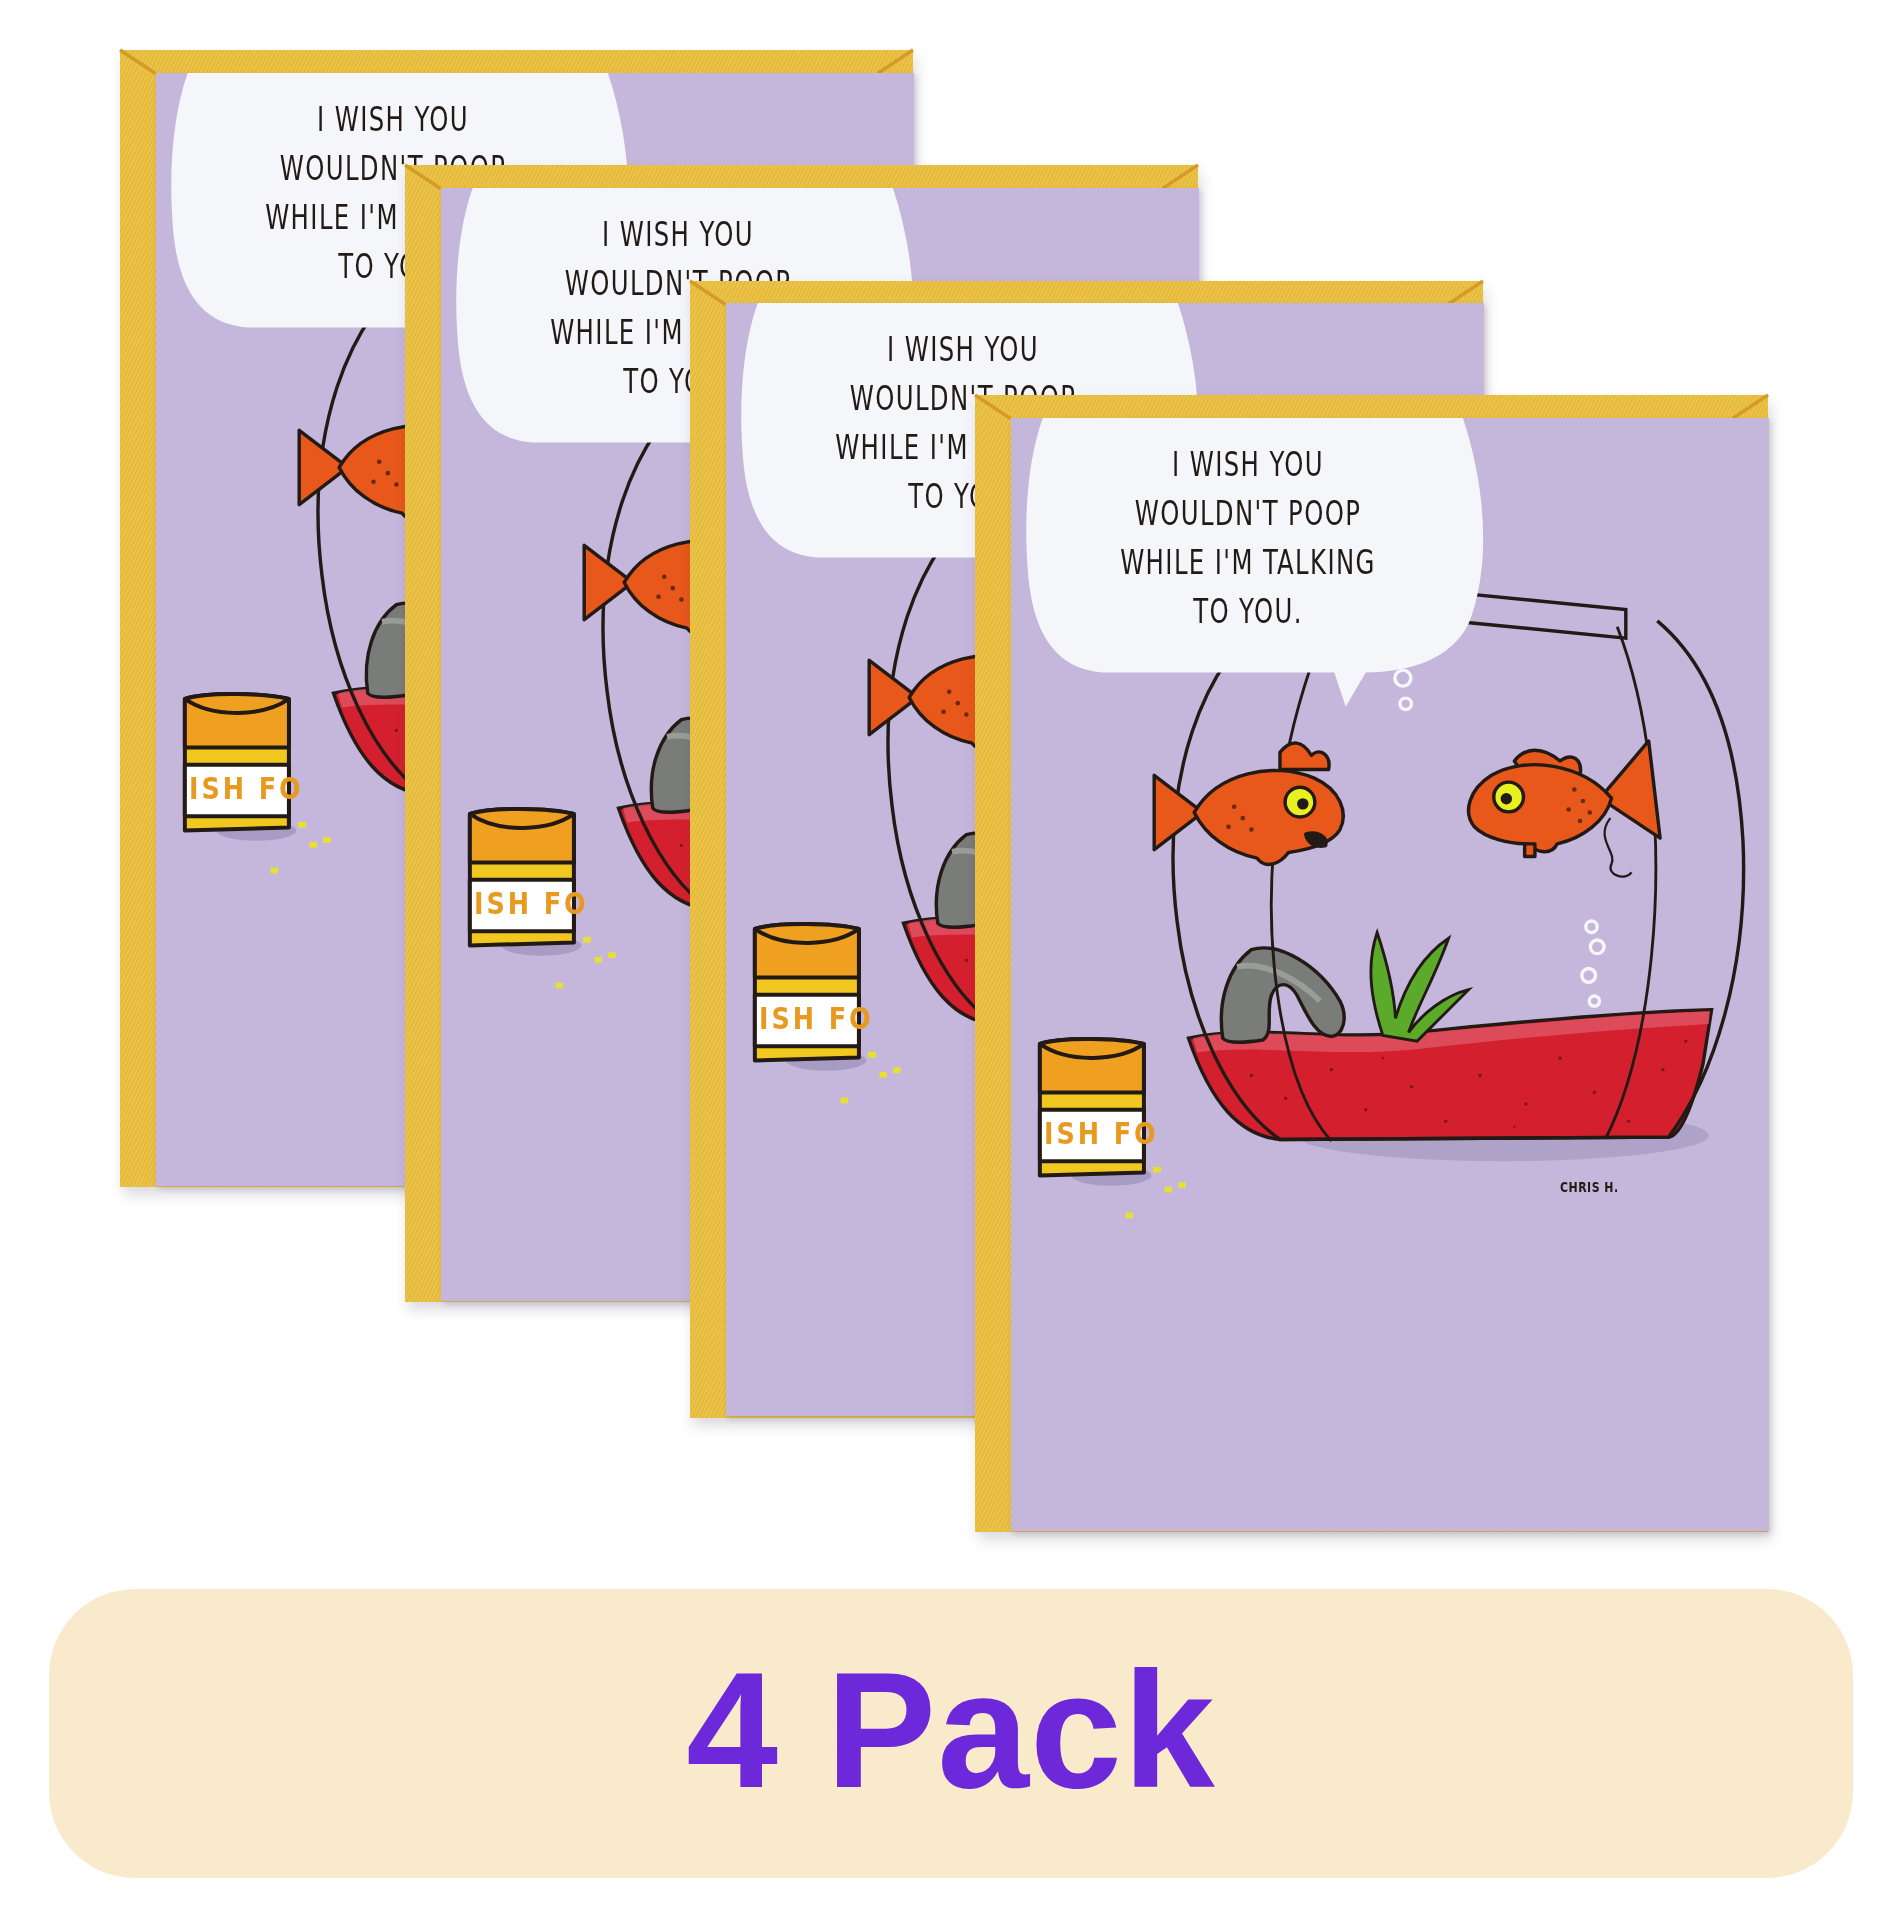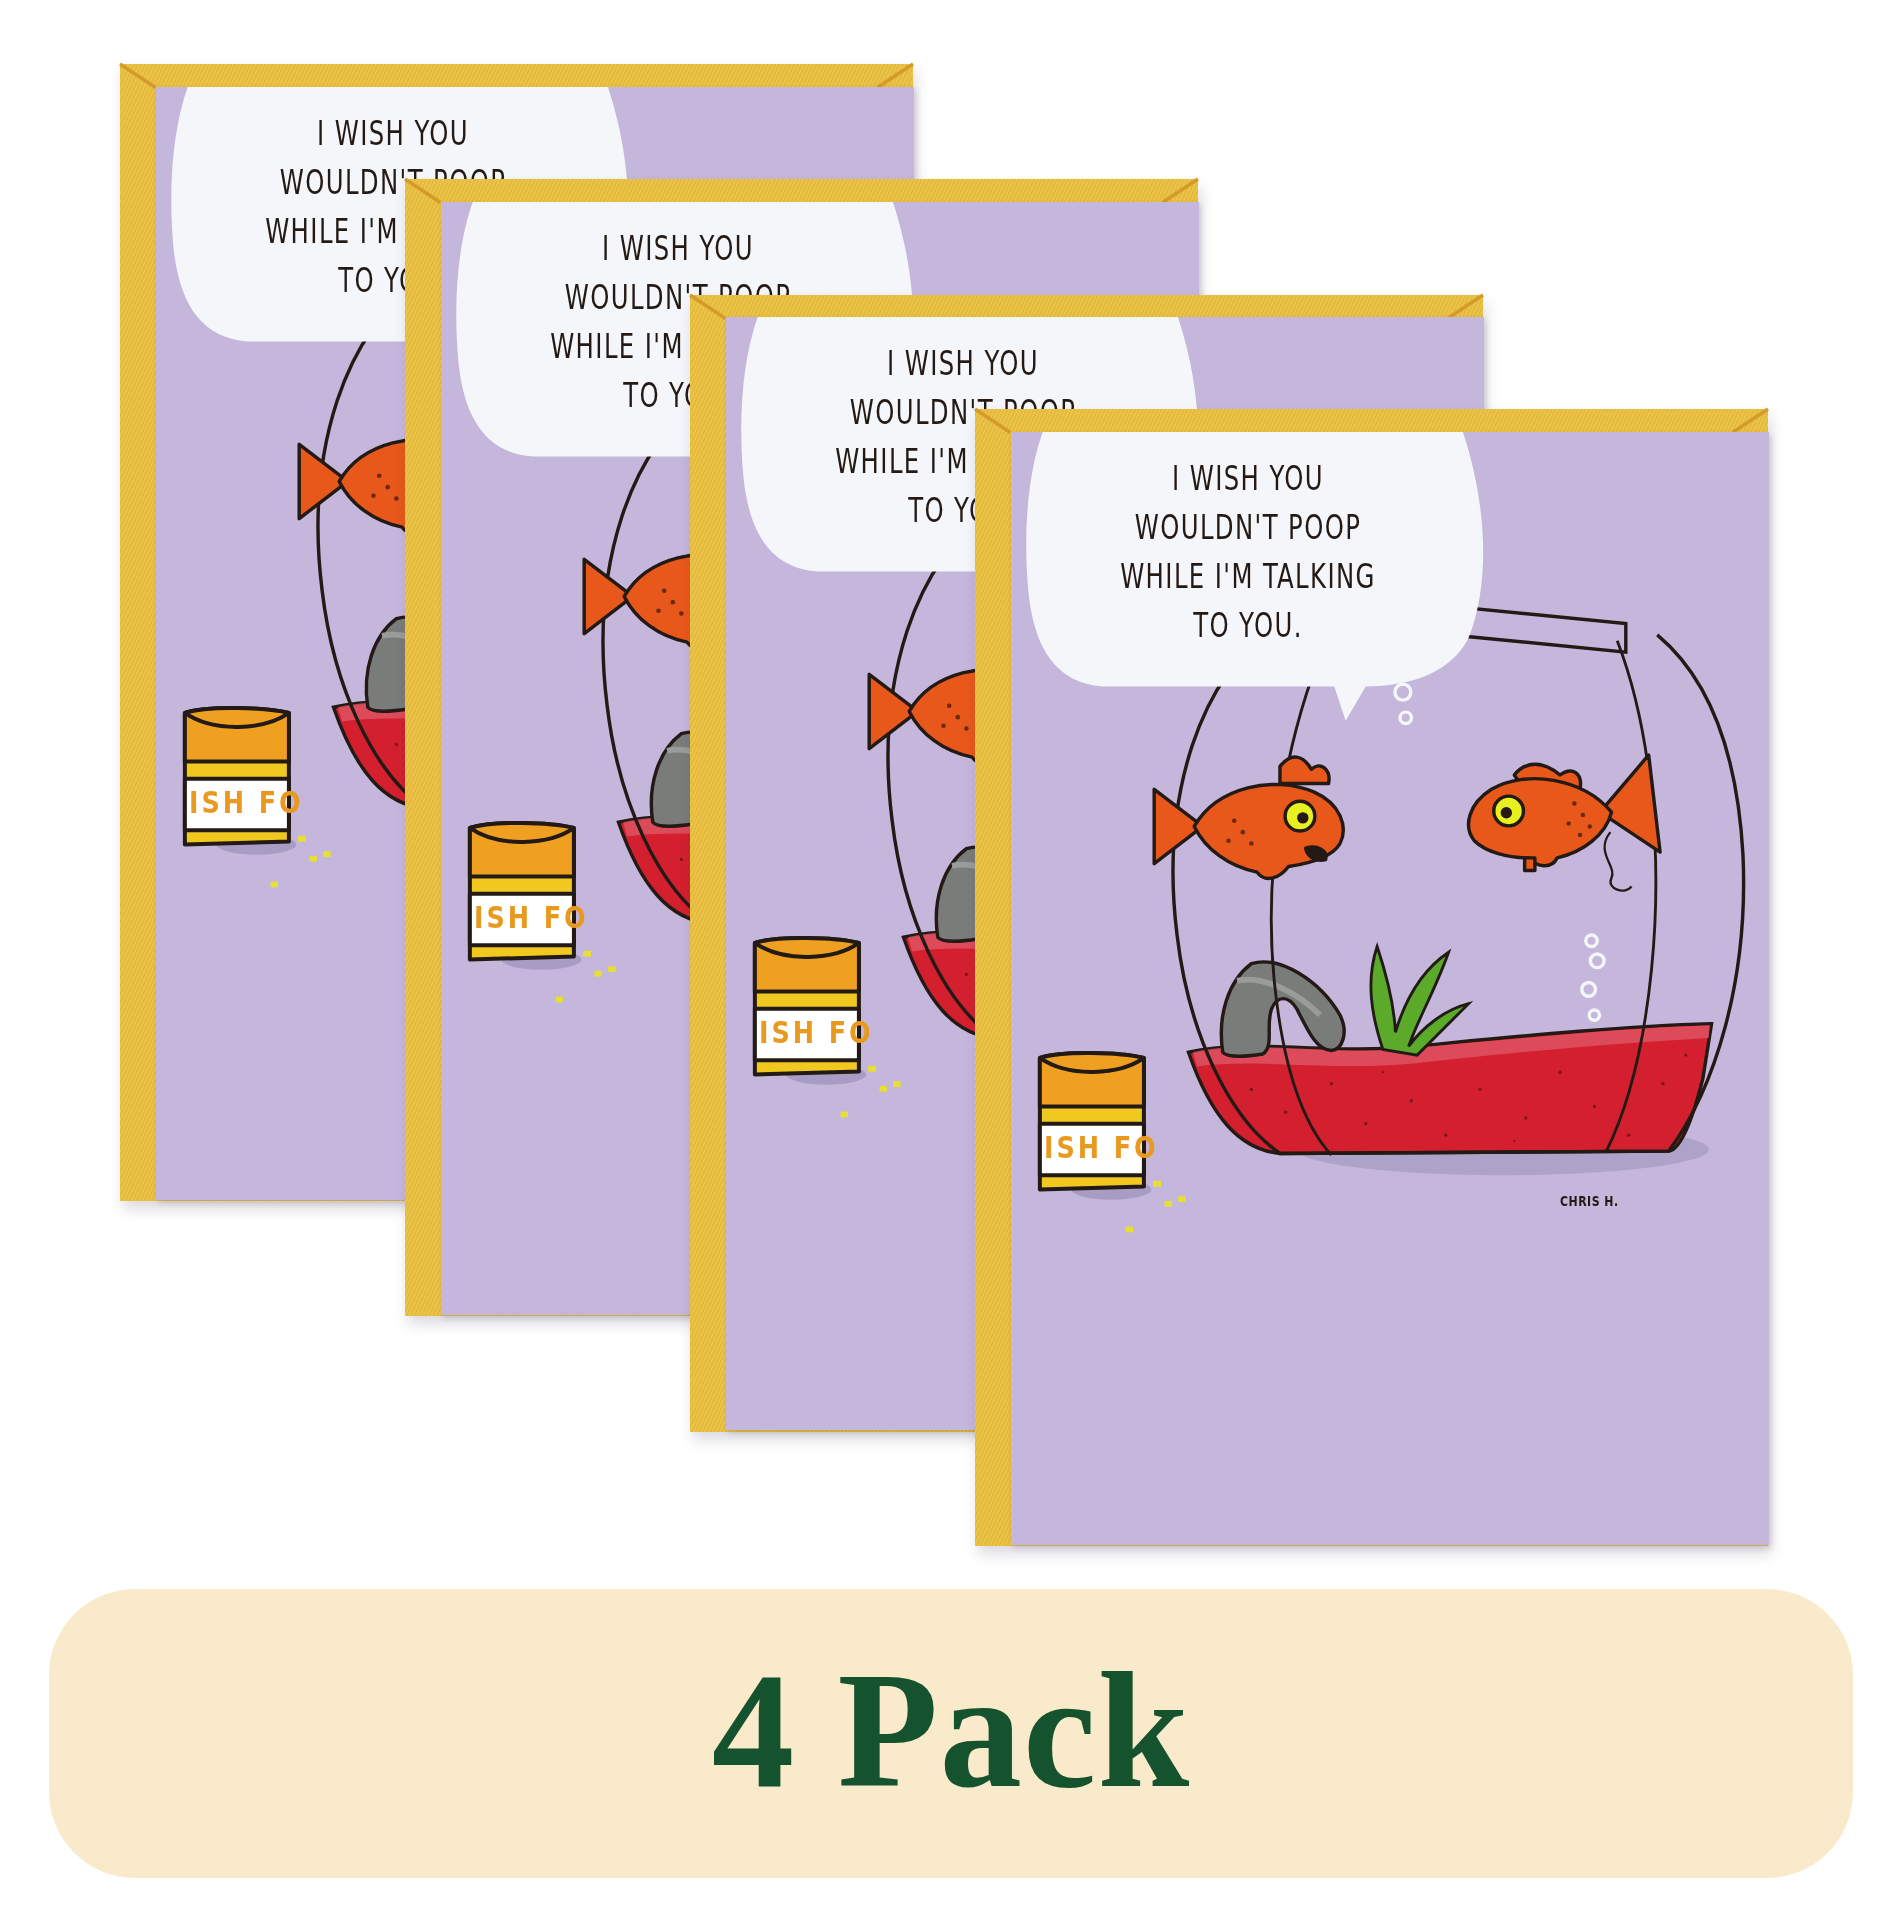--- a/index.html
+++ b/index.html
@@ -1,17 +1,17 @@
 <!DOCTYPE html>
 <html style="font-size:9.2px"><head>
 <meta charset="utf-8">
 <style>
   html, body { margin:0; padding:0; background:#ffffff; }
   body { width:1901px; height:1926px; position:relative; overflow:hidden; font-family:"DejaVu Sans", sans-serif; }
-  .stack { position:absolute; left:0; top:16px; width:1546px; height:1578px; }
+  .stack { position:absolute; left:0; top:2px; width:1546px; height:1578px; }
   .envelope {
     position:absolute; width:793px; height:1137px;
     background:#EBC03F;
     background-image:repeating-linear-gradient(115deg, rgba(255,255,255,0.06) 0 1.7px, rgba(0,0,0,0.03) 1.7px 3.4px);
     box-shadow: 3.4px 8px 12.6px rgba(60,50,80,0.18);
   }
   .env-flap-line { position:absolute; left:0; top:0; width:100%; height:100%; overflow:visible; }
   .card {
     position:absolute; width:758px; height:1113px; background:#C4B7DB; overflow:hidden;
     box-shadow: 2.3px 3.4px 5.7px rgba(60,50,80,0.18);
@@ -32,21 +32,21 @@
   .signature {
     position:absolute; font-family:"DejaVu Sans", sans-serif; font-weight:bold;
     color:#231a16; font-size:13.7px; letter-spacing:0.6px; transform:scaleX(0.8); transform-origin:left top;
   }
   .banner {
     position:absolute; left:49px; top:1589px; width:1804px; height:289px;
     background:#F9EACB; border-radius:86px;
     display:flex; align-items:center; justify-content:center;
   }
   .banner-text {
-    font-family:Liberation Serif, serif; font-weight:bold; color:#14532d;
+    font-family:Liberation Sans, sans-serif; font-weight:bold; color:#6d28d9;
     font-size:165px; line-height:1; letter-spacing:1.1px; margin-top:-5.7px;
   }
 </style>
 </head>
 <body>
 
 <svg width="0" height="0" style="position:absolute">
   <defs>
     <g id="card-art">
 

